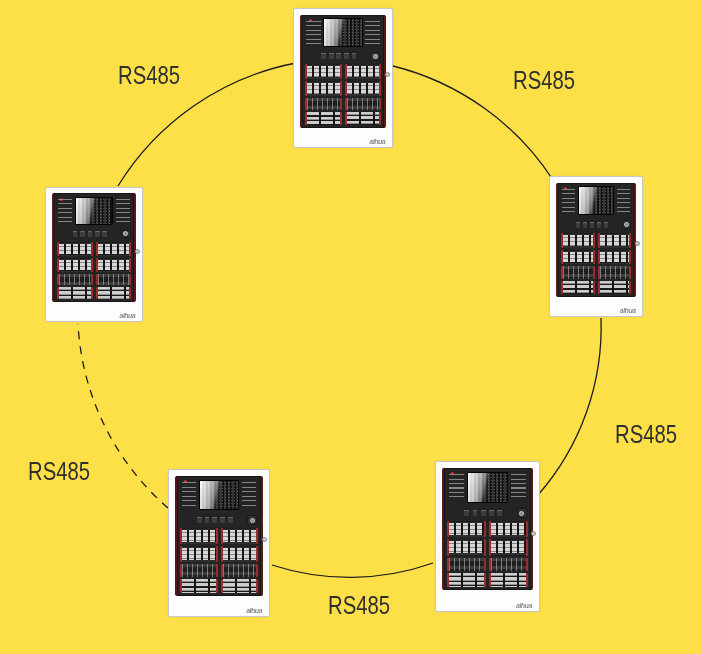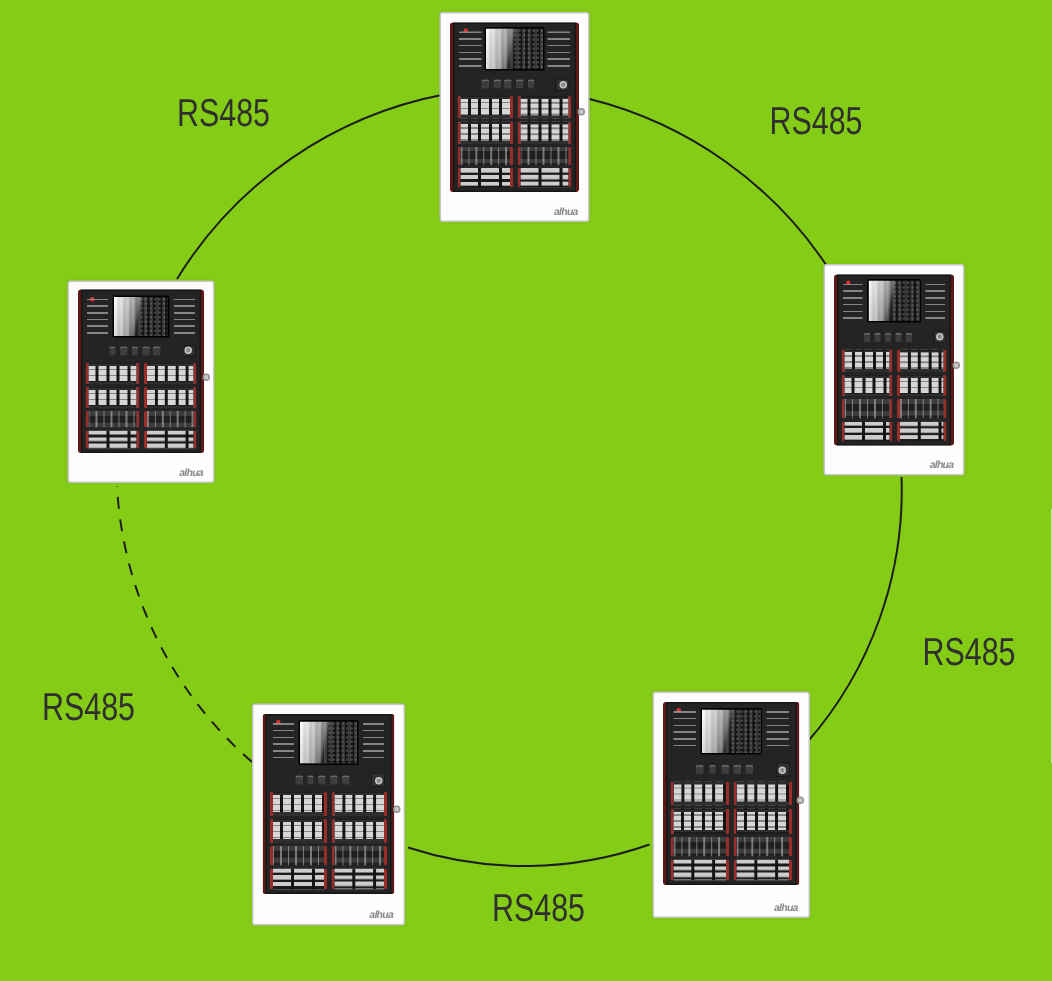--- a/index.html
+++ b/index.html
@@ -1,17 +1,17 @@
 <!DOCTYPE html>
 <html style="--line: #1c1c1c; --label: #2f2f2f;"><head>
 <meta charset="utf-8">
 <style>
   html,body { margin:0; padding:0; background:#ffffff; }
   .stage {
-    position:relative; width:701px; height:654px; background:#84cc16;
+    position:relative; width:701px; height:654px; background:#fde047;
     font-family:"Liberation Sans", sans-serif; overflow:hidden;
   }
   
   #wires { position:absolute; left:0; top:0; width:701px; height:654px; }
   .wire { fill:none; stroke:var(--line,#1c1c1c); stroke-width:1.3; }
   .wire.dashed { stroke-dasharray:8 7; }
   
   .rs-label {
     position:absolute; font-size:26px; line-height:1; font-weight:400;
     color:var(--label,#2f2f2f); transform:scaleX(0.78); transform-origin:left top;

